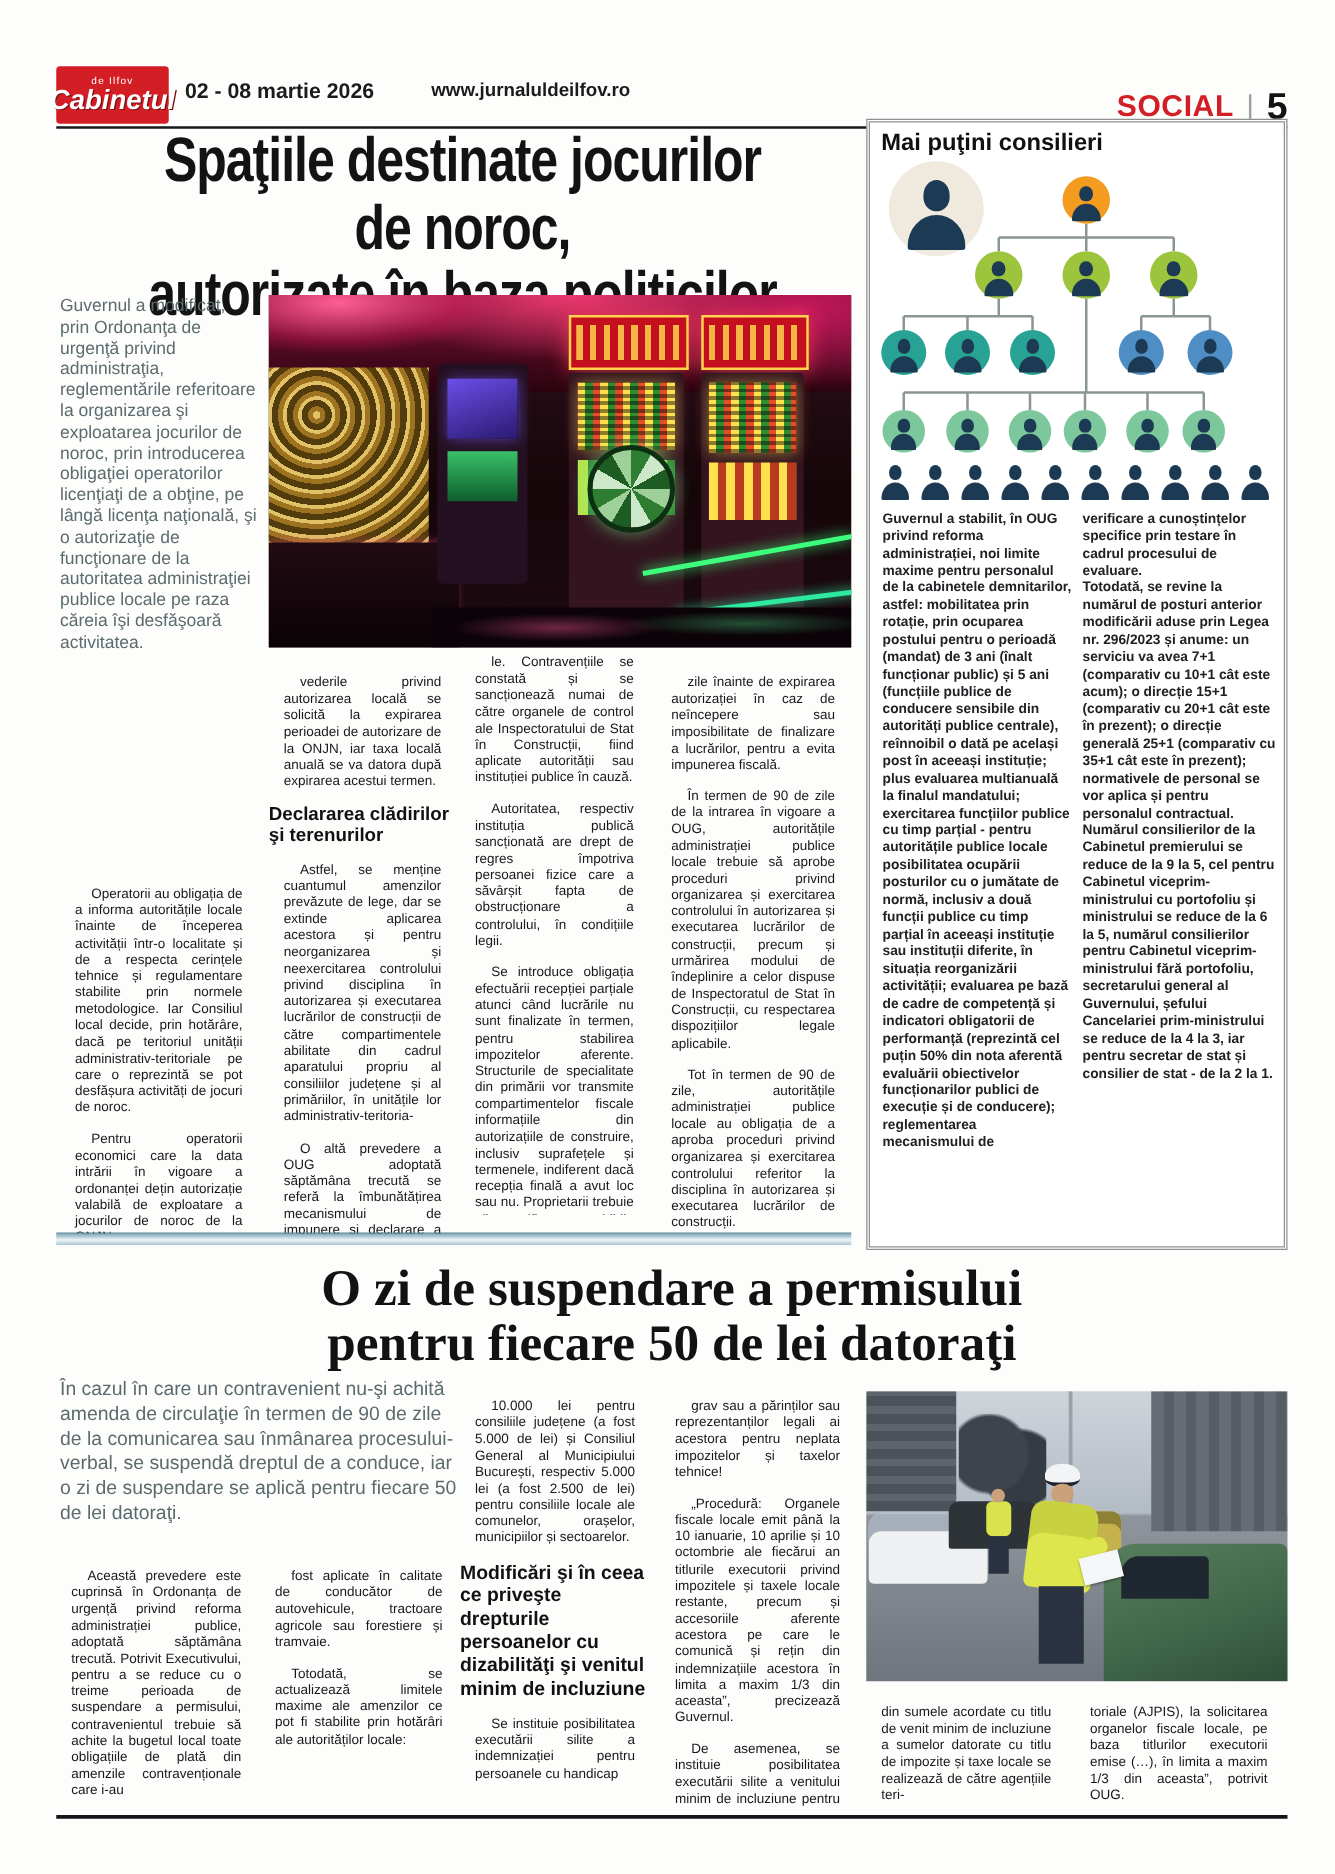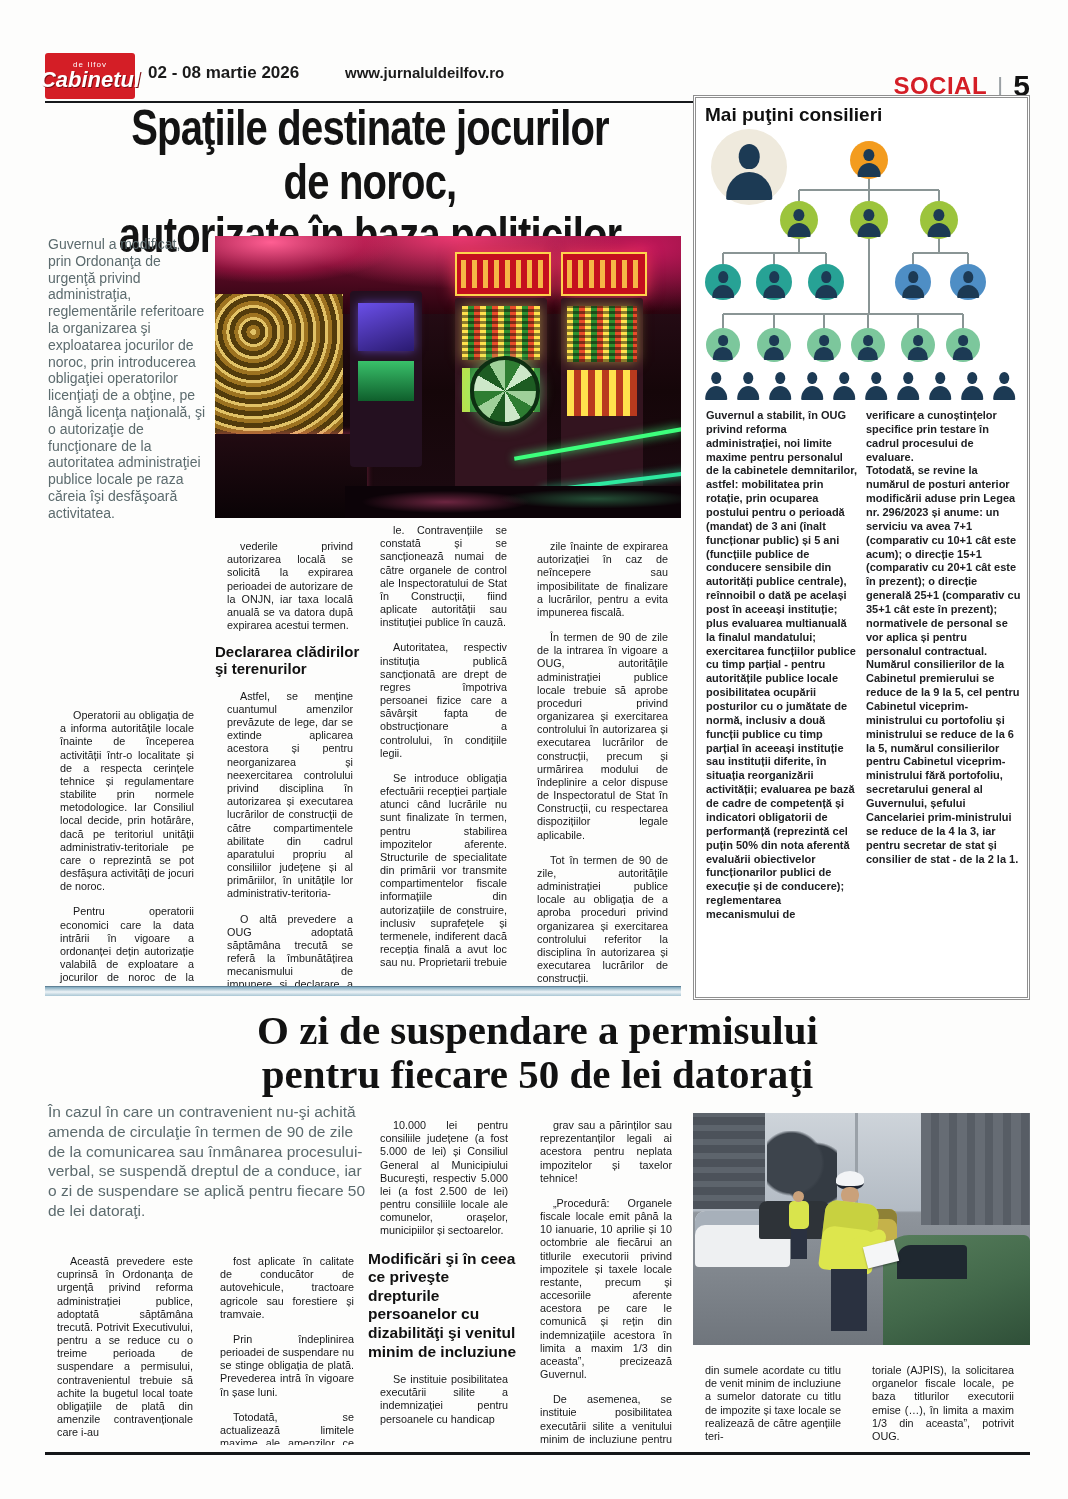--- a/index.html
+++ b/index.html
@@ -296,21 +296,20 @@
   <div>pentru fiecare 50 de lei datoraţi</div>
 </div>
 
 <div class="abs intro2">În cazul în care un contravenient nu-şi achită amenda de circulaţie în termen de 90 de zile de la comunicarea sau înmânarea procesului-verbal, se suspendă dreptul de a conduce, iar o zi de suspendare se aplică pentru fiecare 50 de lei datoraţi.</div>
 
 <div class="abs body-col b1">
   <p>Această prevedere este cuprinsă în Ordonanța de urgență privind reforma administrației publice, adoptată săptămâna trecută. Potrivit Executivului, pentru a se reduce cu o treime perioada de suspendare a permisului, contravenientul trebuie să achite la bugetul local toate obligațiile de plată din amenzile contravenționale care i-au</p>
 </div>
 <div class="abs body-col b2">
   <p>fost aplicate în calitate de conducător de autovehicule, tractoare agricole sau forestiere și tramvaie.</p>
-  <p>Prin îndeplinirea perioadei de suspendare nu se stinge obligația de plată. Prevederea intră în vigoare în șase luni.</p>
   <p>Totodată, se actualizează limitele maxime ale amenzilor ce pot fi stabilite prin hotărâri ale autorităților locale:</p>
 </div>
 <div class="abs body-col b3">
   <p>10.000 lei pentru consiliile județene (a fost 5.000 de lei) și Consiliul General al Municipiului București, respectiv 5.000 lei (a fost 2.500 de lei) pentru consiliile locale ale comunelor, orașelor, municipiilor și sectoarelor.</p>
   <p class="subhead">Modificări şi în ceea ce priveşte drepturile persoanelor cu dizabilităţi şi venitul minim de incluziune</p>
   <p>Se instituie posibilitatea executării silite a indemnizației pentru persoanele cu handicap</p>
 </div>
 <div class="abs body-col b4">
   <p>grav sau a părinților sau reprezentanților legali ai acestora pentru neplata impozitelor și taxelor tehnice!</p>
   <p>„Procedură: Organele fiscale locale emit până la 10 ianuarie, 10 aprilie și 10 octombrie ale fiecărui an titlurile executorii privind impozitele și taxele locale restante, precum și accesoriile aferente acestora pe care le comunică și rețin din indemnizațiile acestora în limita a maxim 1/3 din aceasta”, precizează Guvernul.</p>

